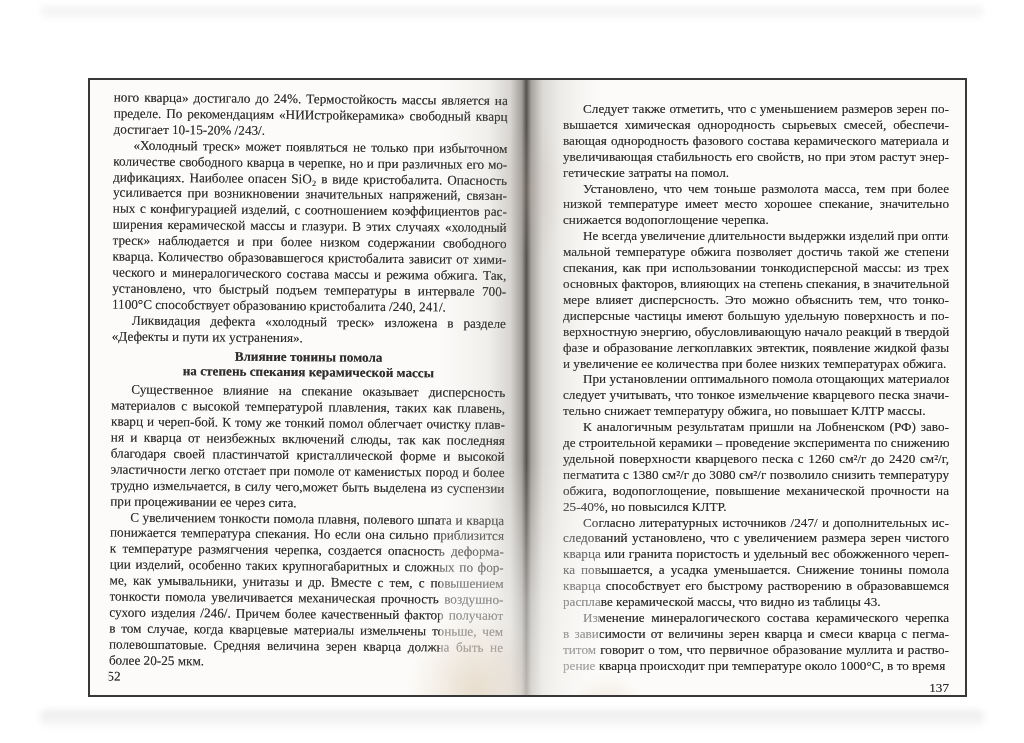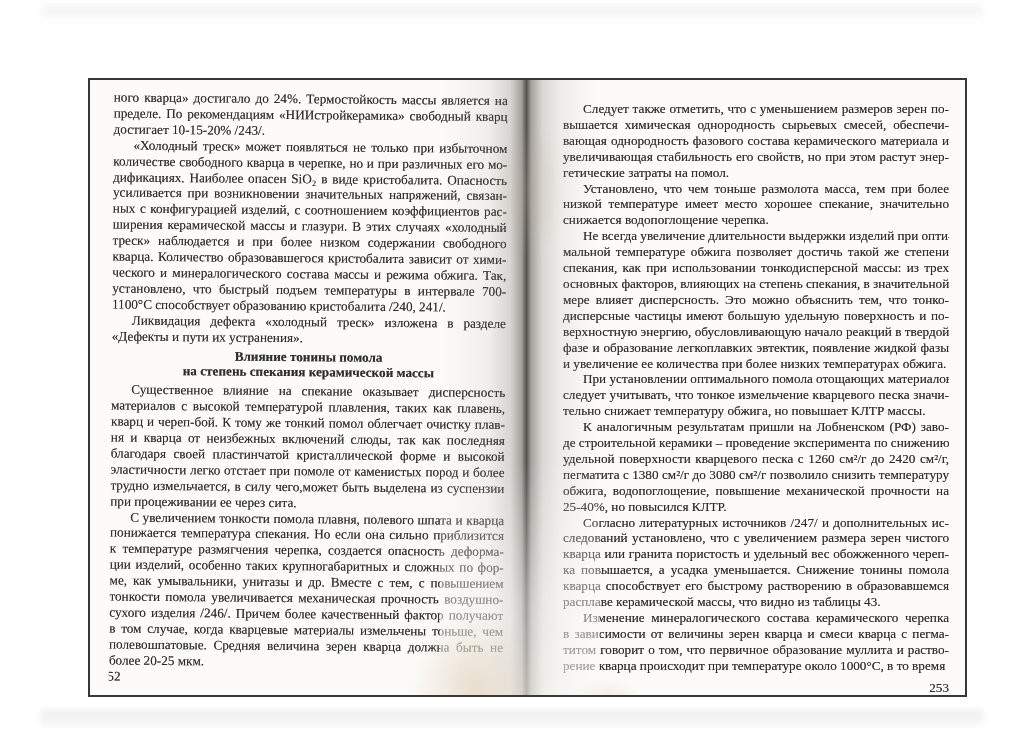--- a/index.html
+++ b/index.html
@@ -221,21 +221,21 @@
             <div class="line">кварца способствует его быстрому растворению в образовавшемся</div>
             <div class="line final">расплаве керамической массы, что видно из таблицы 43.</div>
           </div>
           <div class="block paragraph indent">
             <div class="line first">Изменение минералогического состава керамического черепка</div>
             <div class="line">в зависимости от величины зерен кварца и смеси кварца с пегма-</div>
             <div class="line">титом говорит о том, что первичное образование муллита и раство-</div>
             <div class="line final">рение кварца происходит при температуре около 1000°С, в то время</div>
           </div>
         </div>
-      <div class="pagenum pn-right">253</div>
+      <div class="pagenum pn-right">137</div>
     </div>
 
     <div class="gutter"></div>
     <div class="stain s1"></div>
     <div class="stain s2"></div>
     <div class="stain s3"></div>
   </div>
 </div>
 
 </body></html>

